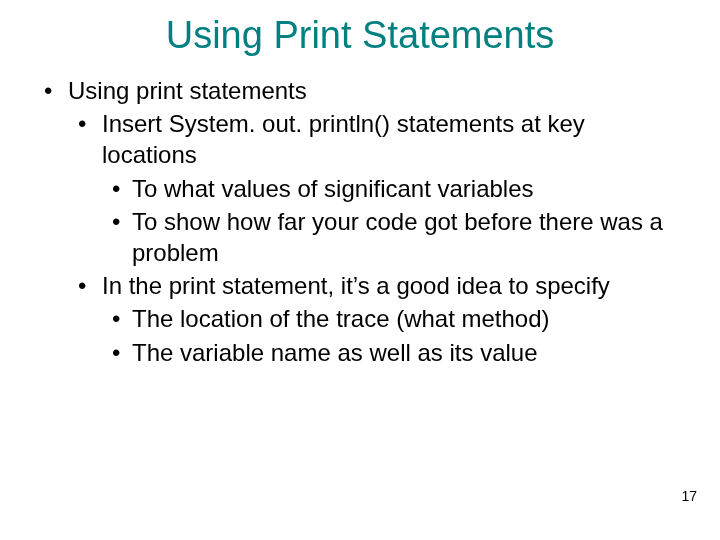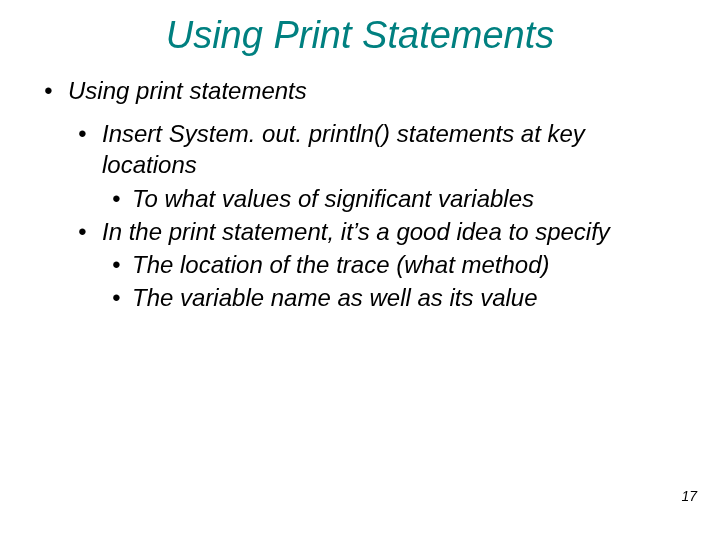--- a/index.html
+++ b/index.html
@@ -11,21 +11,20 @@
     font-family: Arial, Helvetica, sans-serif;
     color: #000;
     overflow: hidden;
   }
   .slide {
     width: 720px;
     height: 540px;
     position: relative;
     box-sizing: border-box;
     padding: 10px 40px 0 40px;
-    font-style: italic;
   }
   .title {
     color: #008080;
     font-size: 38px;
     text-align: center;
     margin: 4px 0 18px 0;
     font-weight: normal;
   }
   ul {
     list-style: none;
@@ -42,21 +41,21 @@
     padding-left: 28px;
     position: relative;
   }
   .lvl1 > li::before {
     content: "•";
     position: absolute;
     left: 4px;
     top: 0;
   }
   .lvl2 {
-    margin-top: 12px;
+    margin-top: 2px;
   }
   .lvl2 > li {
     font-size: 24px;
     line-height: 1.3;
     margin-bottom: 2px;
     padding-left: 34px;
     position: relative;
   }
   .lvl2 > li::before {
     content: "•";
@@ -98,20 +97,23 @@
   <ul class="lvl1">
     <li>
       <span>Using print statements</span>
       <ul class="lvl2">
         <li>
           <span>Insert </span><span>System. out. println()</span><span> statements at key locations</span>
           <ul class="lvl3">
             <li>
               <span>To what values of significant variables</span>
             </li>
+            <li>
+              <span>To show how far your code got before there was a problem</span>
+            </li>
           </ul>
         </li>
         <li>
           <span>In the print statement, it’s a good idea to specify</span>
           <ul class="lvl3">
             <li>
               <span>The location of the trace (what method)</span>
             </li>
             <li>
               <span>The variable name as well as its value</span>

